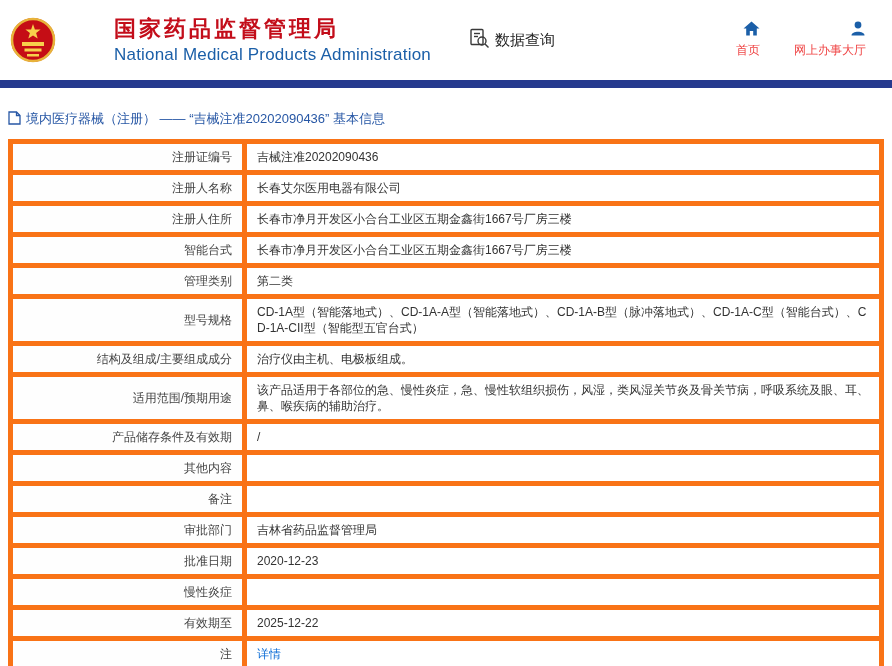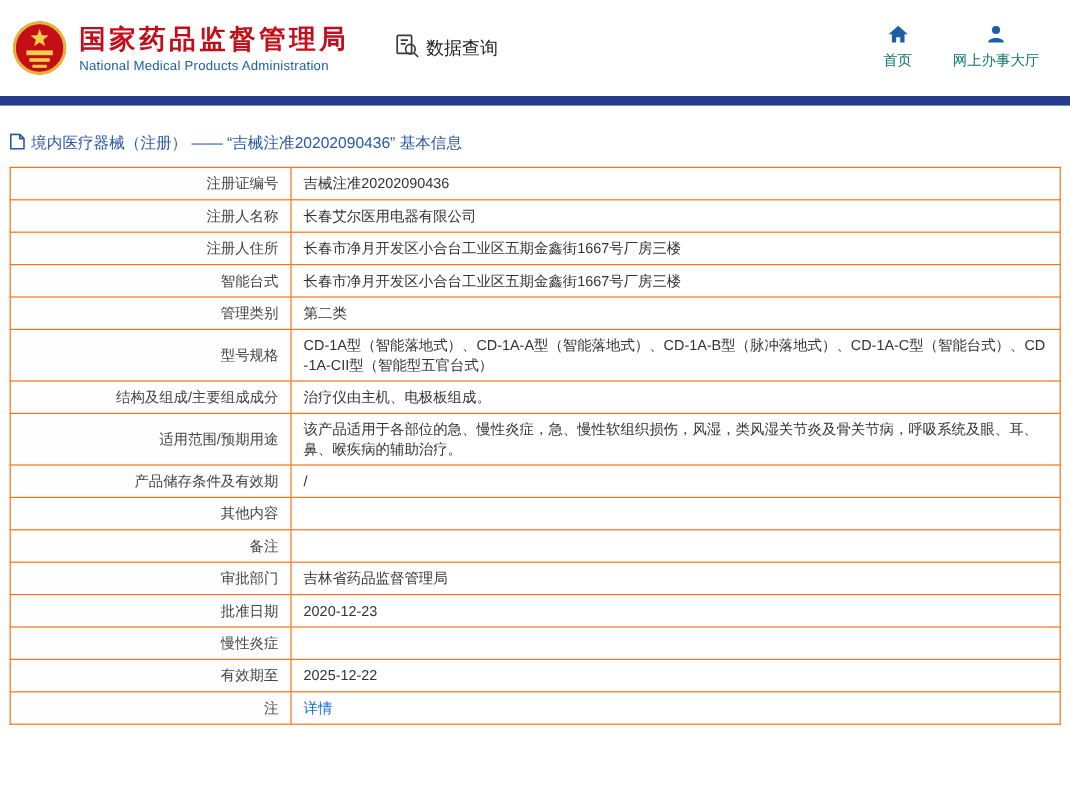--- a/index.html
+++ b/index.html
@@ -14,31 +14,31 @@
   
   .site-header {
     display: flex;
     align-items: center;
     height: 80px;
     padding: 0 16px 0 10px;
     background: #fff;
   }
   .brand { display: flex; align-items: center; cursor: pointer; }
   .emblem { display: inline-flex; margin-right: 10px; }
-  .brand-text { display: flex; flex-direction: column; justify-content: center; }
+  .brand-text { display: flex; flex-direction: column; justify-content: center; margin-left: 48px; }
   .brand-title {
     color: #c30d1a;
     font-size: 22px;
     font-weight: bold;
     letter-spacing: 3px;
     line-height: 28px;
   }
   .brand-subtitle {
     color: #1b5fa8;
-    font-size: 11px;
+    font-size: 17px;
     margin-top: 2px;
     letter-spacing: 0.2px;
   }
   .data-query {
     display: flex;
     align-items: center;
     gap: 5px;
     margin-left: 38px;
     font-size: 15px;
     color: #222;
@@ -47,23 +47,23 @@
   }
   .header-right {
     margin-left: auto;
     display: flex;
     gap: 34px;
     padding-right: 10px;
   }
   .nav-stack {
     display: flex;
     flex-direction: column;
-    align-items: center;
+    align-items: flex-end;
     gap: 3px;
-    color: #0f766e;
+    color: #ef4444;
     font-size: 12px;
     text-decoration: none;
     cursor: pointer;
   }
   .navy-bar { height: 8px; background: #263a8e; width: 100%; }
 
   
   .breadcrumb {
     display: flex;
     align-items: flex-end;
@@ -76,21 +76,21 @@
   
   table.info-table {
     border-collapse: collapse;
     width: 876px;
     margin: 0 8px 10px 8px;
     font-size: 12px;
     table-layout: fixed;
   }
   table.info-table th,
   table.info-table td {
-    border: 1px solid #f97316;
+    border: 5px solid #f97316;
     padding: 5px 10px;
     height: 26px;
     line-height: 16px;
     vertical-align: middle;
   }
   table.info-table th {
     width: 234px;
     text-align: right;
     font-weight: normal;
     color: #444;

